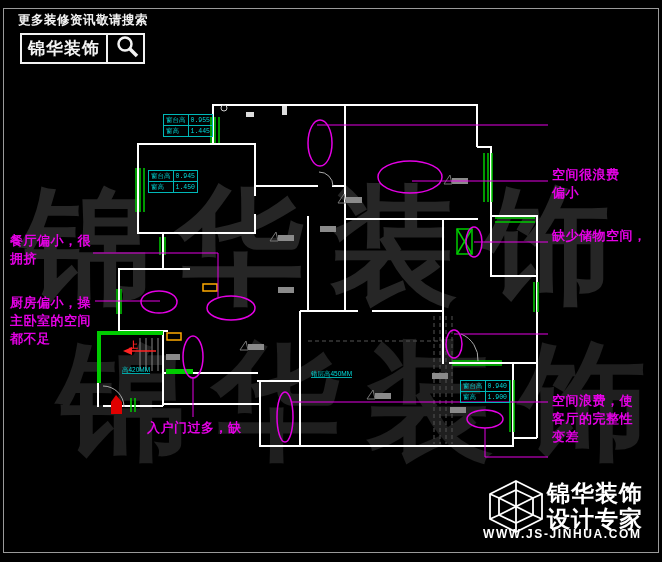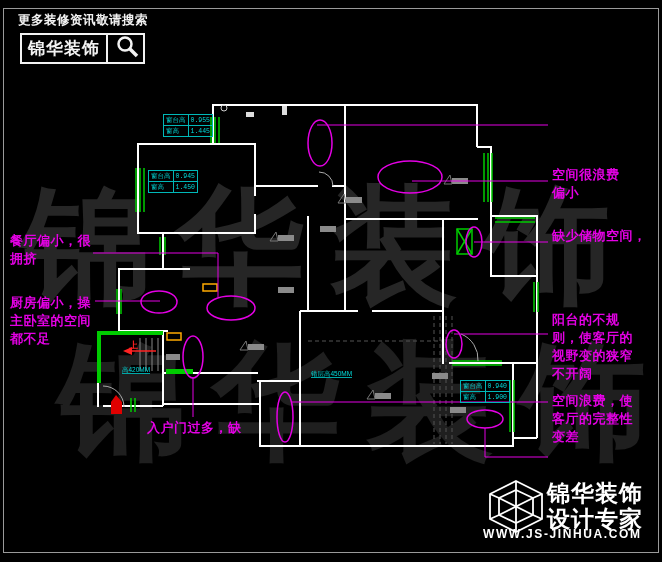--- a/index.html
+++ b/index.html
@@ -272,26 +272,20 @@
   <div class="ov cyan-note" style="left:311px;top:370px;">错层高450MM</div>
   <div class="ov red-up" style="left:129px;top:339px;">上</div>
 
   <div class="ov ann" style="left:552px;top:166px;">
     <div>空间很浪费</div>
     <div>偏小</div>
   </div>
   <div class="ov ann" style="left:552px;top:227px;">
     <div>缺少储物空间，</div>
   </div>
-  <div class="ov ann" style="left:552px;top:311px;">
-    <div>阳台的不规</div>
-    <div>则，使客厅的</div>
-    <div>视野变的狭窄</div>
-    <div>不开阔</div>
-  </div>
   <div class="ov ann" style="left:552px;top:392px;">
     <div>空间浪费，使</div>
     <div>客厅的完整性</div>
     <div>变差</div>
   </div>
 
   <div class="ov ann" style="left:10px;top:232px;">
     <div>餐厅偏小，很</div>
     <div>拥挤</div>
   </div>

